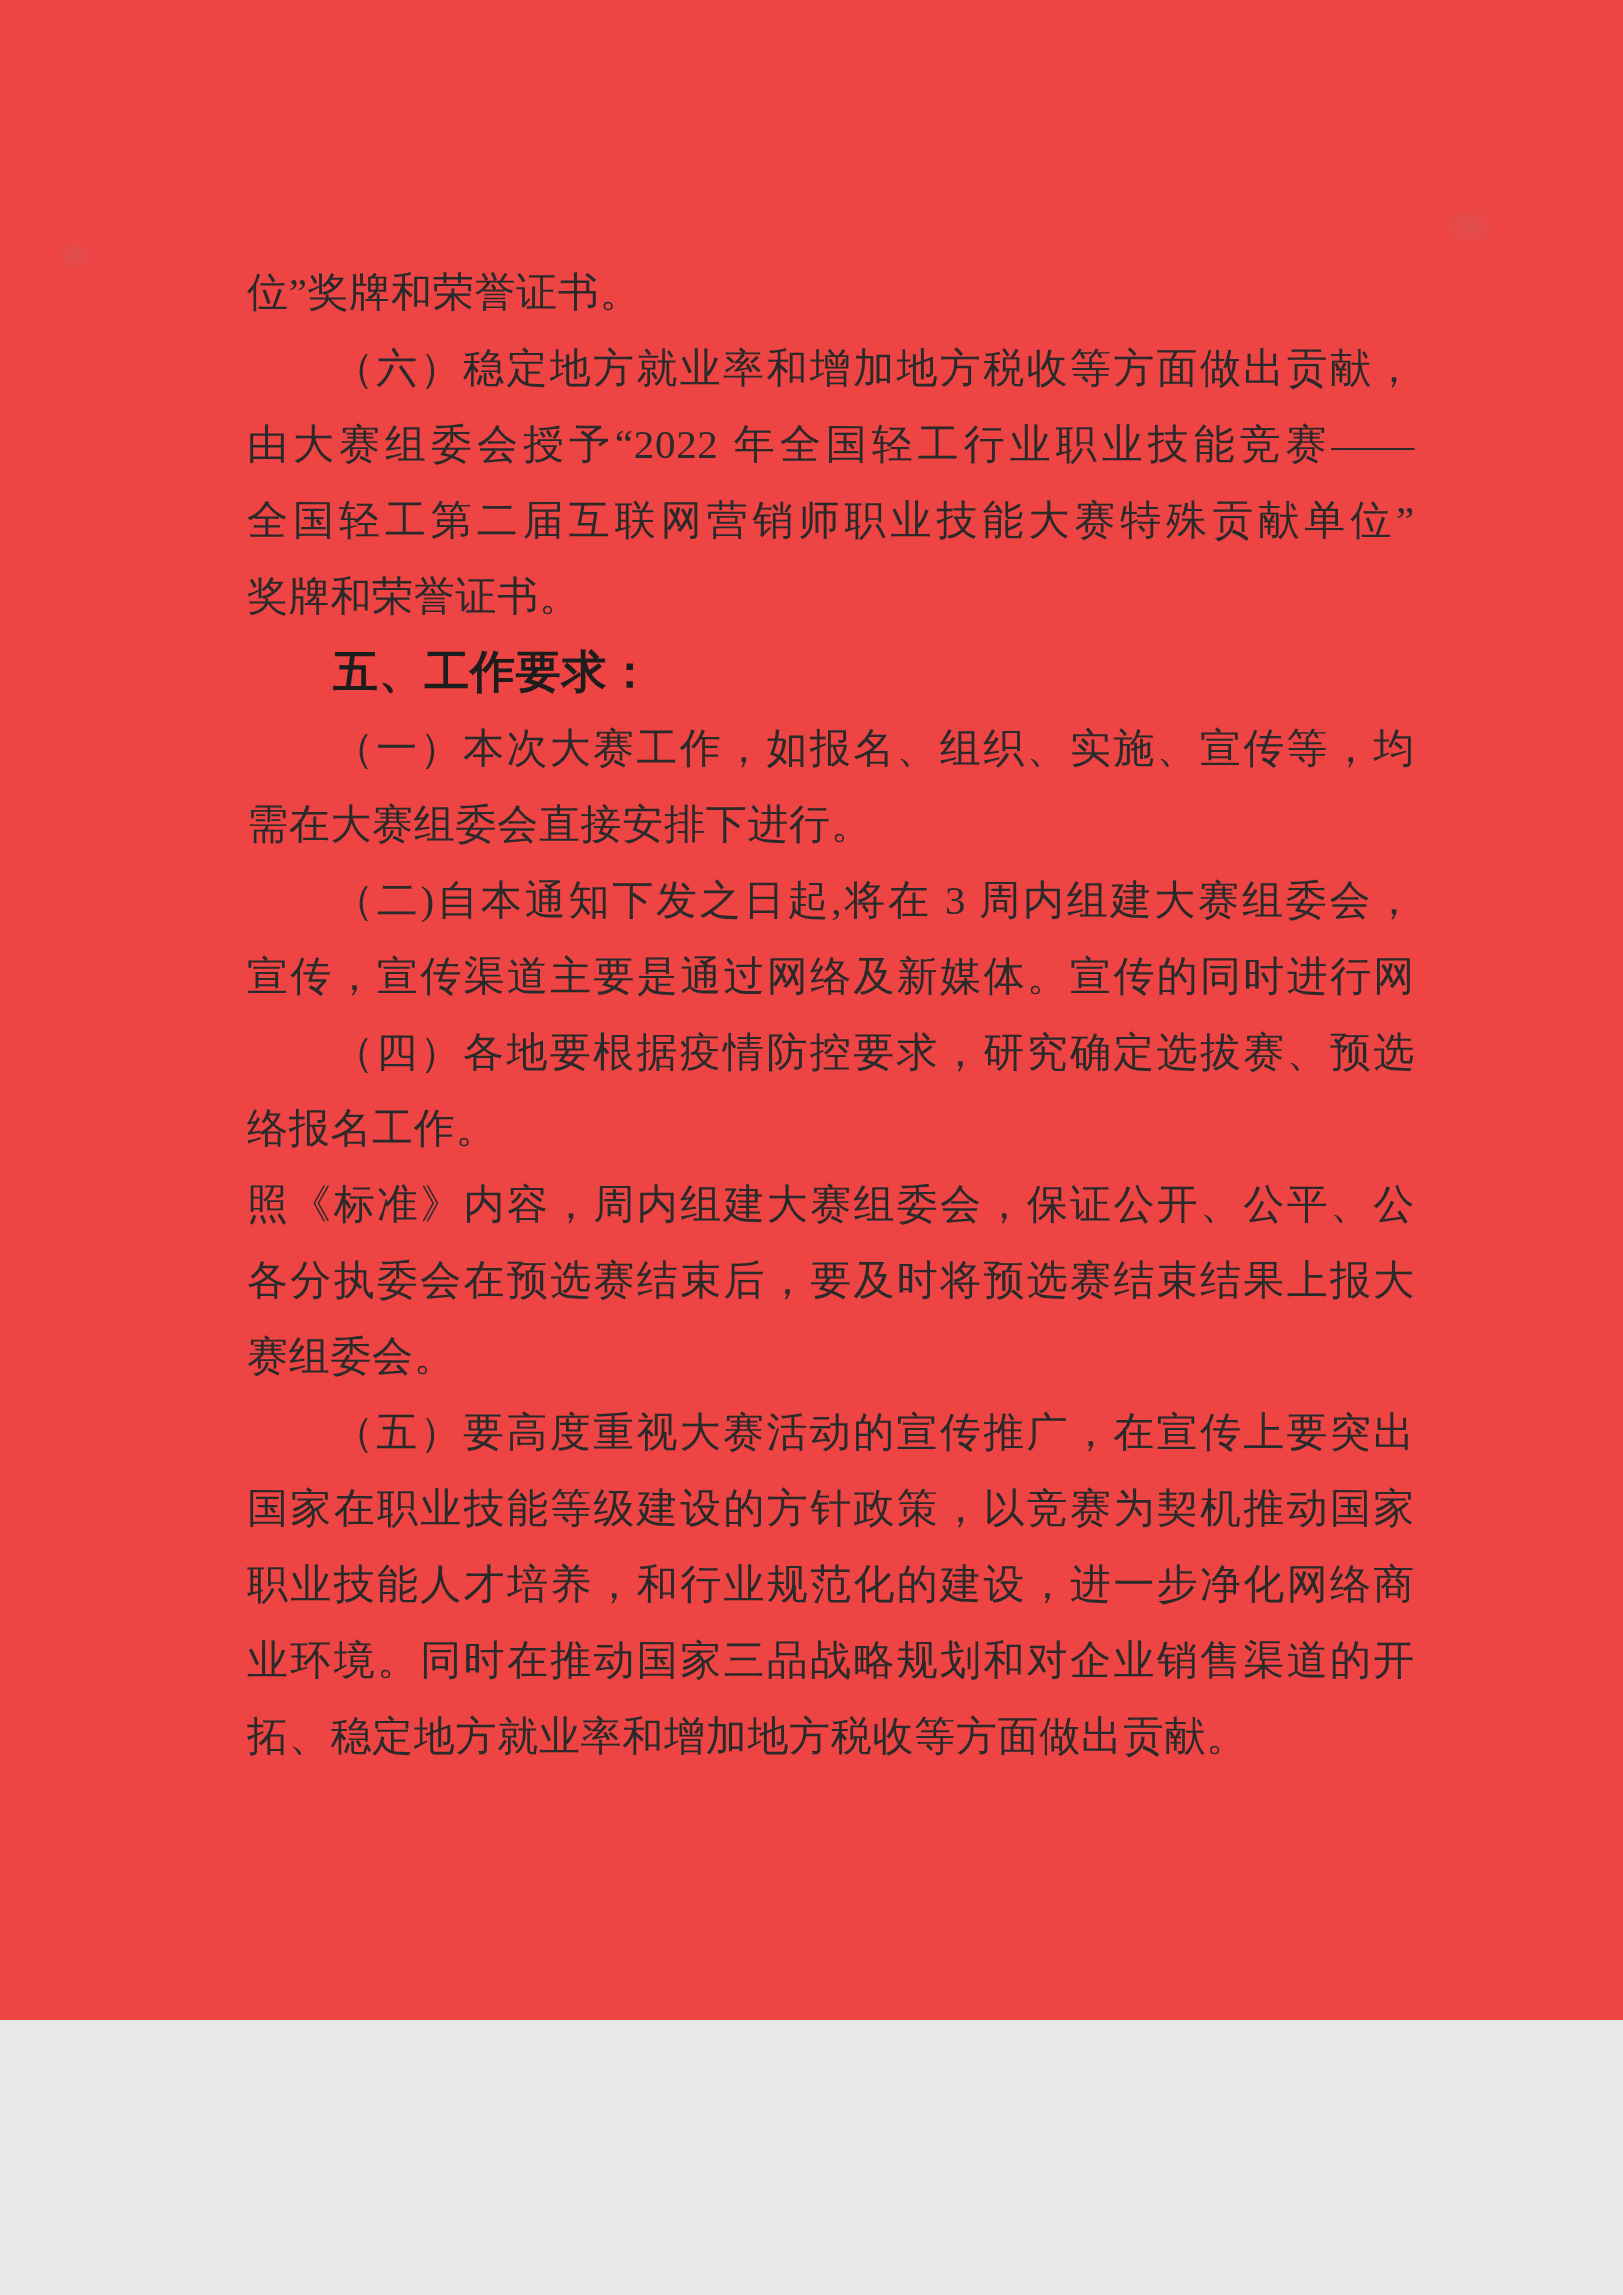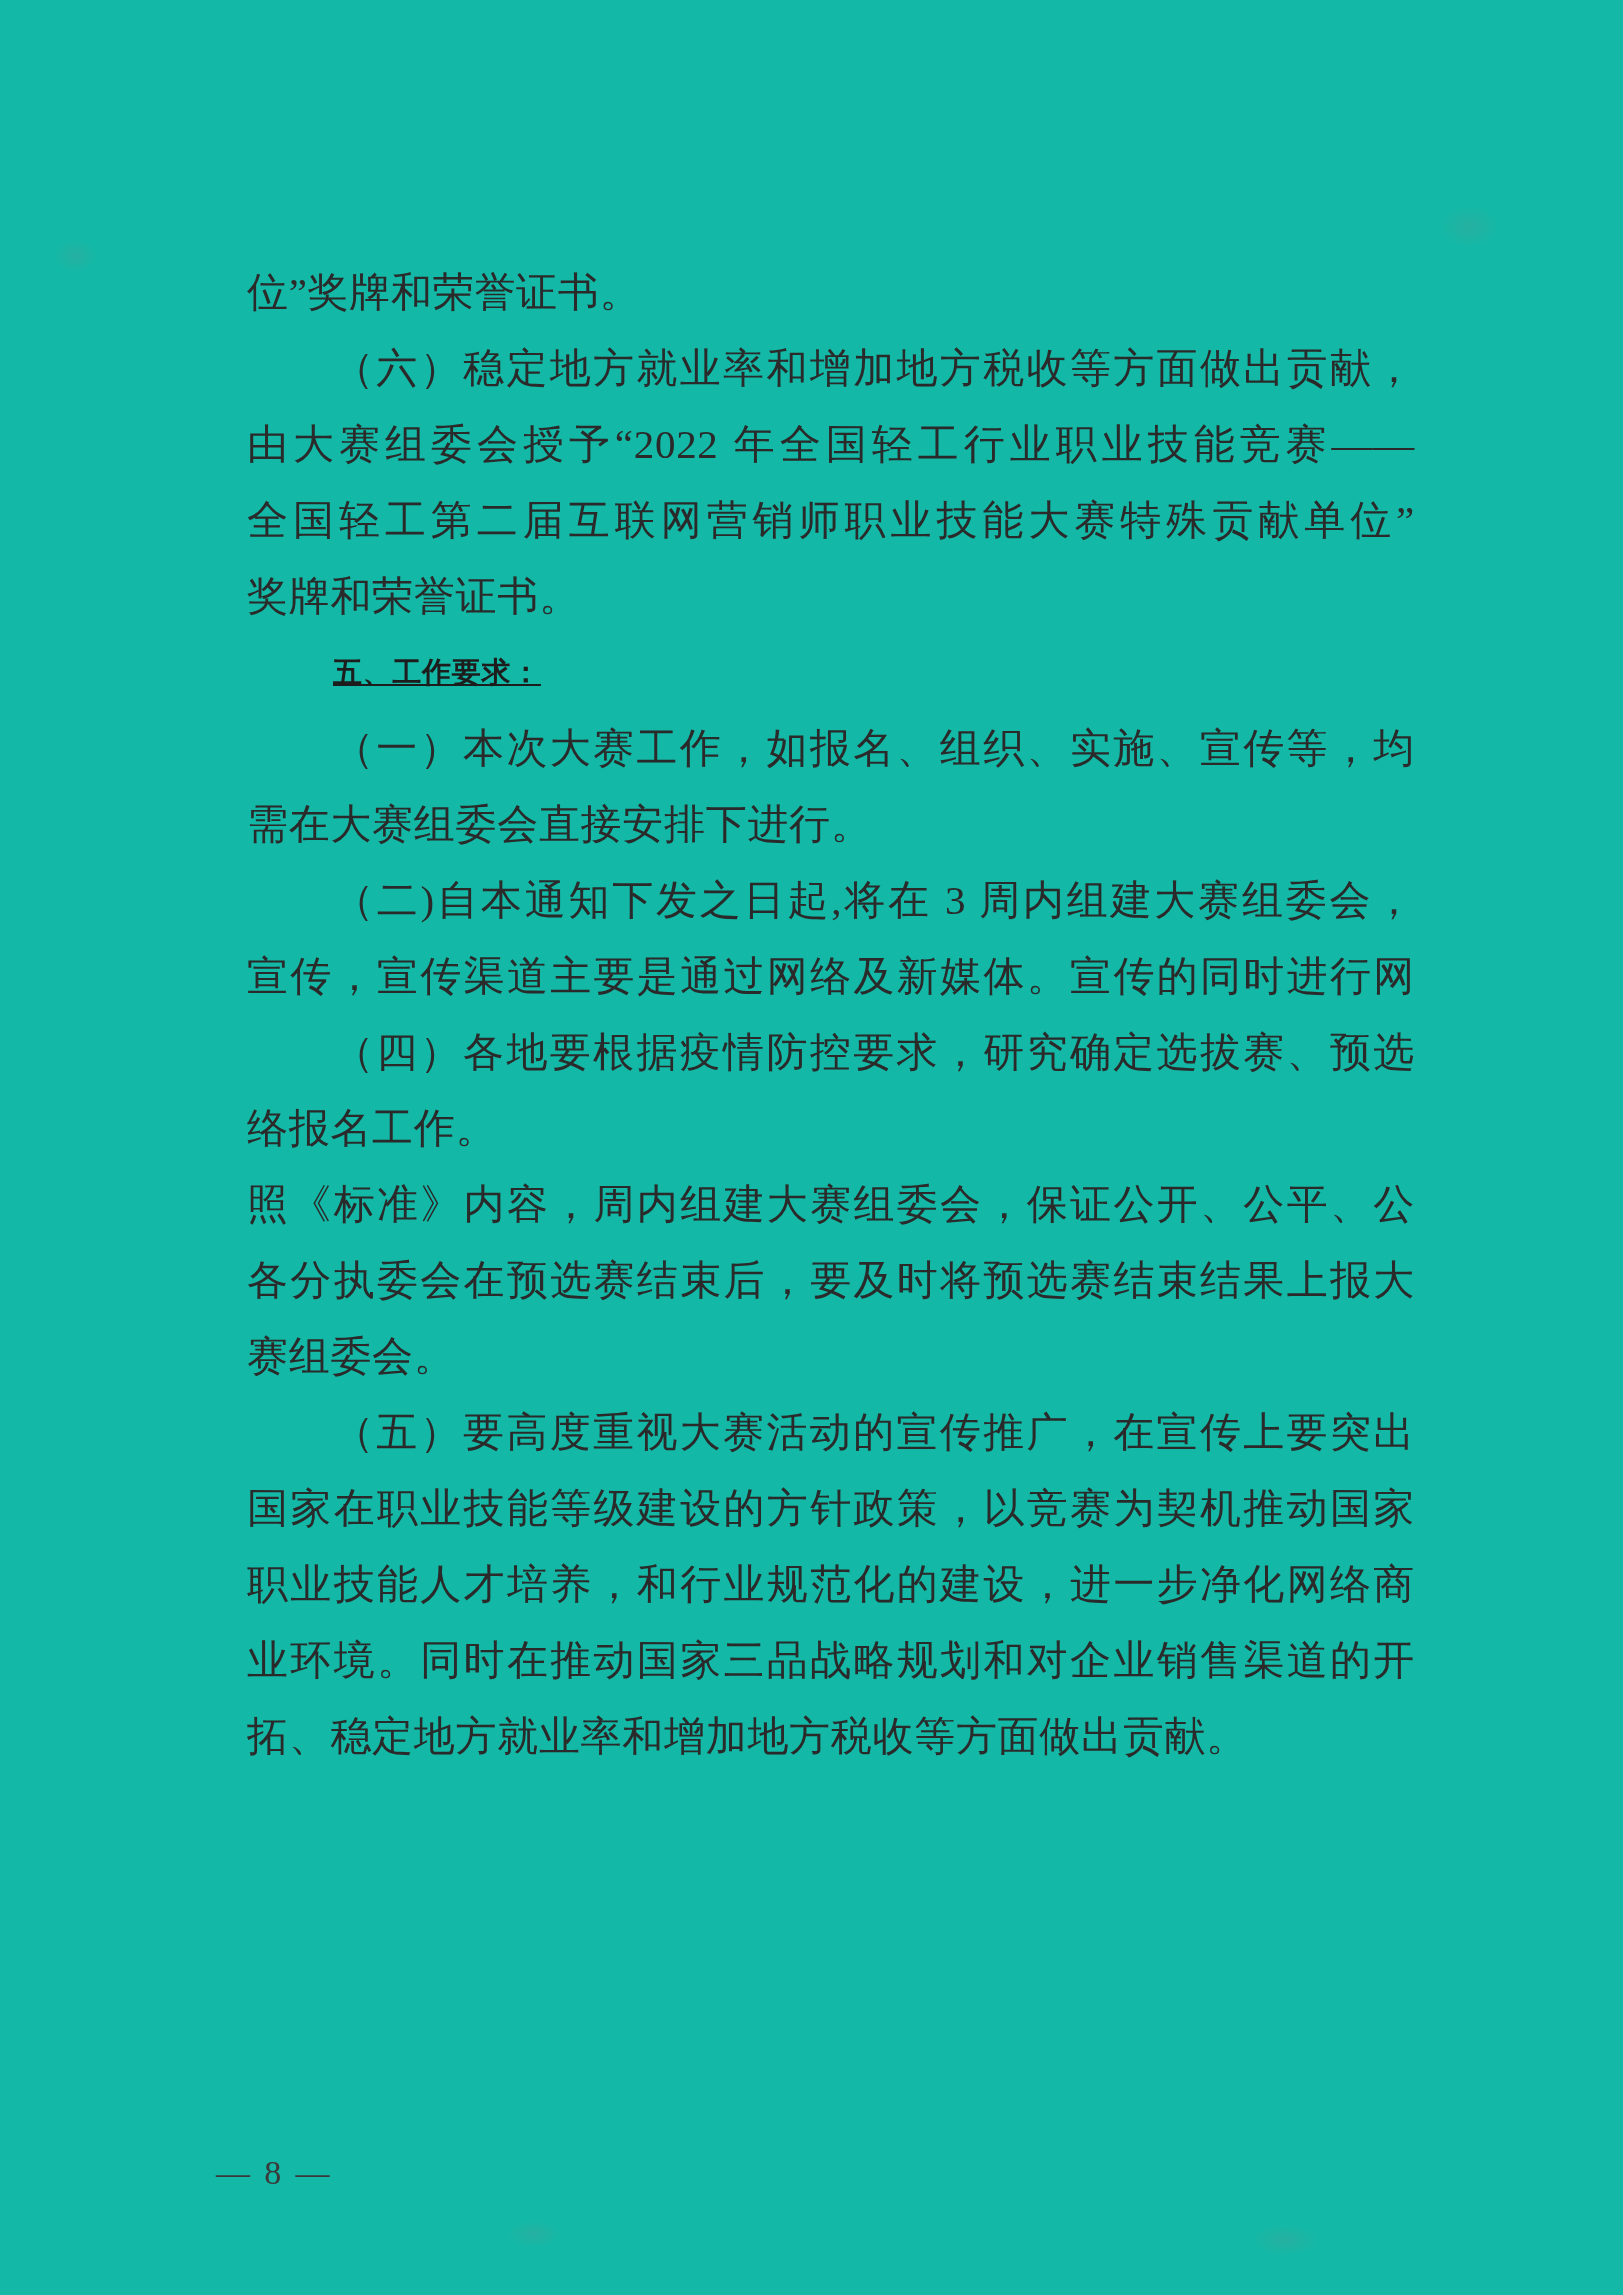--- a/index.html
+++ b/index.html
@@ -3,22 +3,22 @@
 <meta charset="utf-8">
 <style>
   html, body {
     margin: 0;
     padding: 0;
     background: #e8e8e8;
   }
   .page {
     position: relative;
     width: 1624px;
-    height: 2295px;
-    background: #14b8a6;
+    height: 2020px;
+    background: #ef4444;
     overflow: hidden;
     font-family: "Liberation Serif", "DejaVu Serif", serif;
   }
   .text-block {
     position: absolute;
     left: 247px;
     top: 254px;
     width: 1168px;
     color: #2a2a2a;
   }
@@ -35,22 +35,21 @@
     text-align: justify;
     text-align-last: justify;
     text-justify: inter-character;
   }
   .ln.indent {
     text-indent: 86px;
   }
   .ln.heading {
     font-weight: 700;
     color: #1d1d1d;
-    font-size: 29px;
-    text-decoration: underline;
+    font-size: 45px;
   }
   .footer {
     position: absolute;
     left: 216px;
     top: 2151px;
     height: 44px;
     line-height: 44px;
     font-size: 34px;
     letter-spacing: 2.9px;
     color: #3a3a3a;

